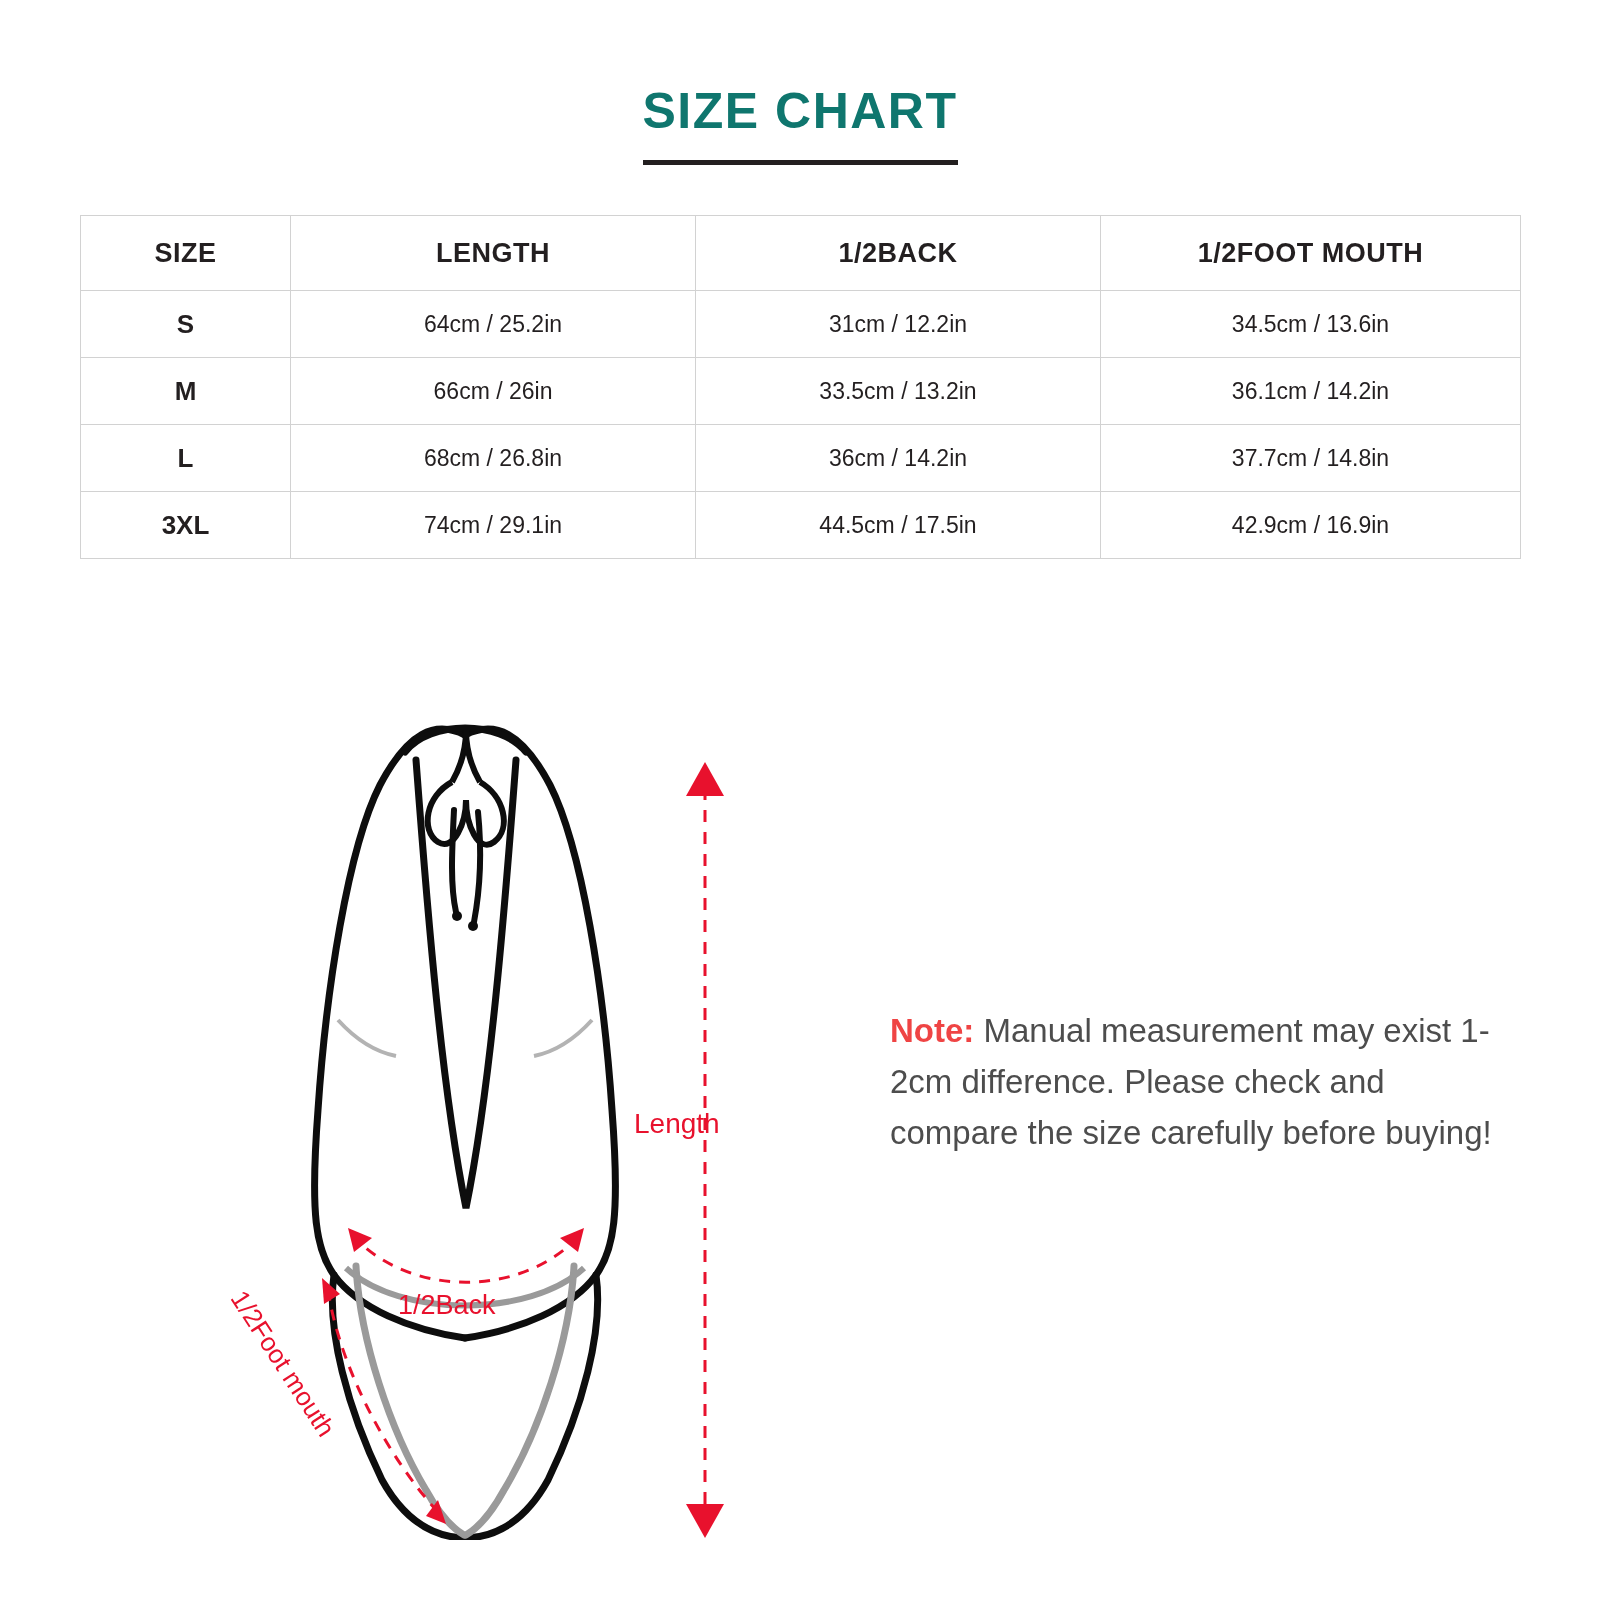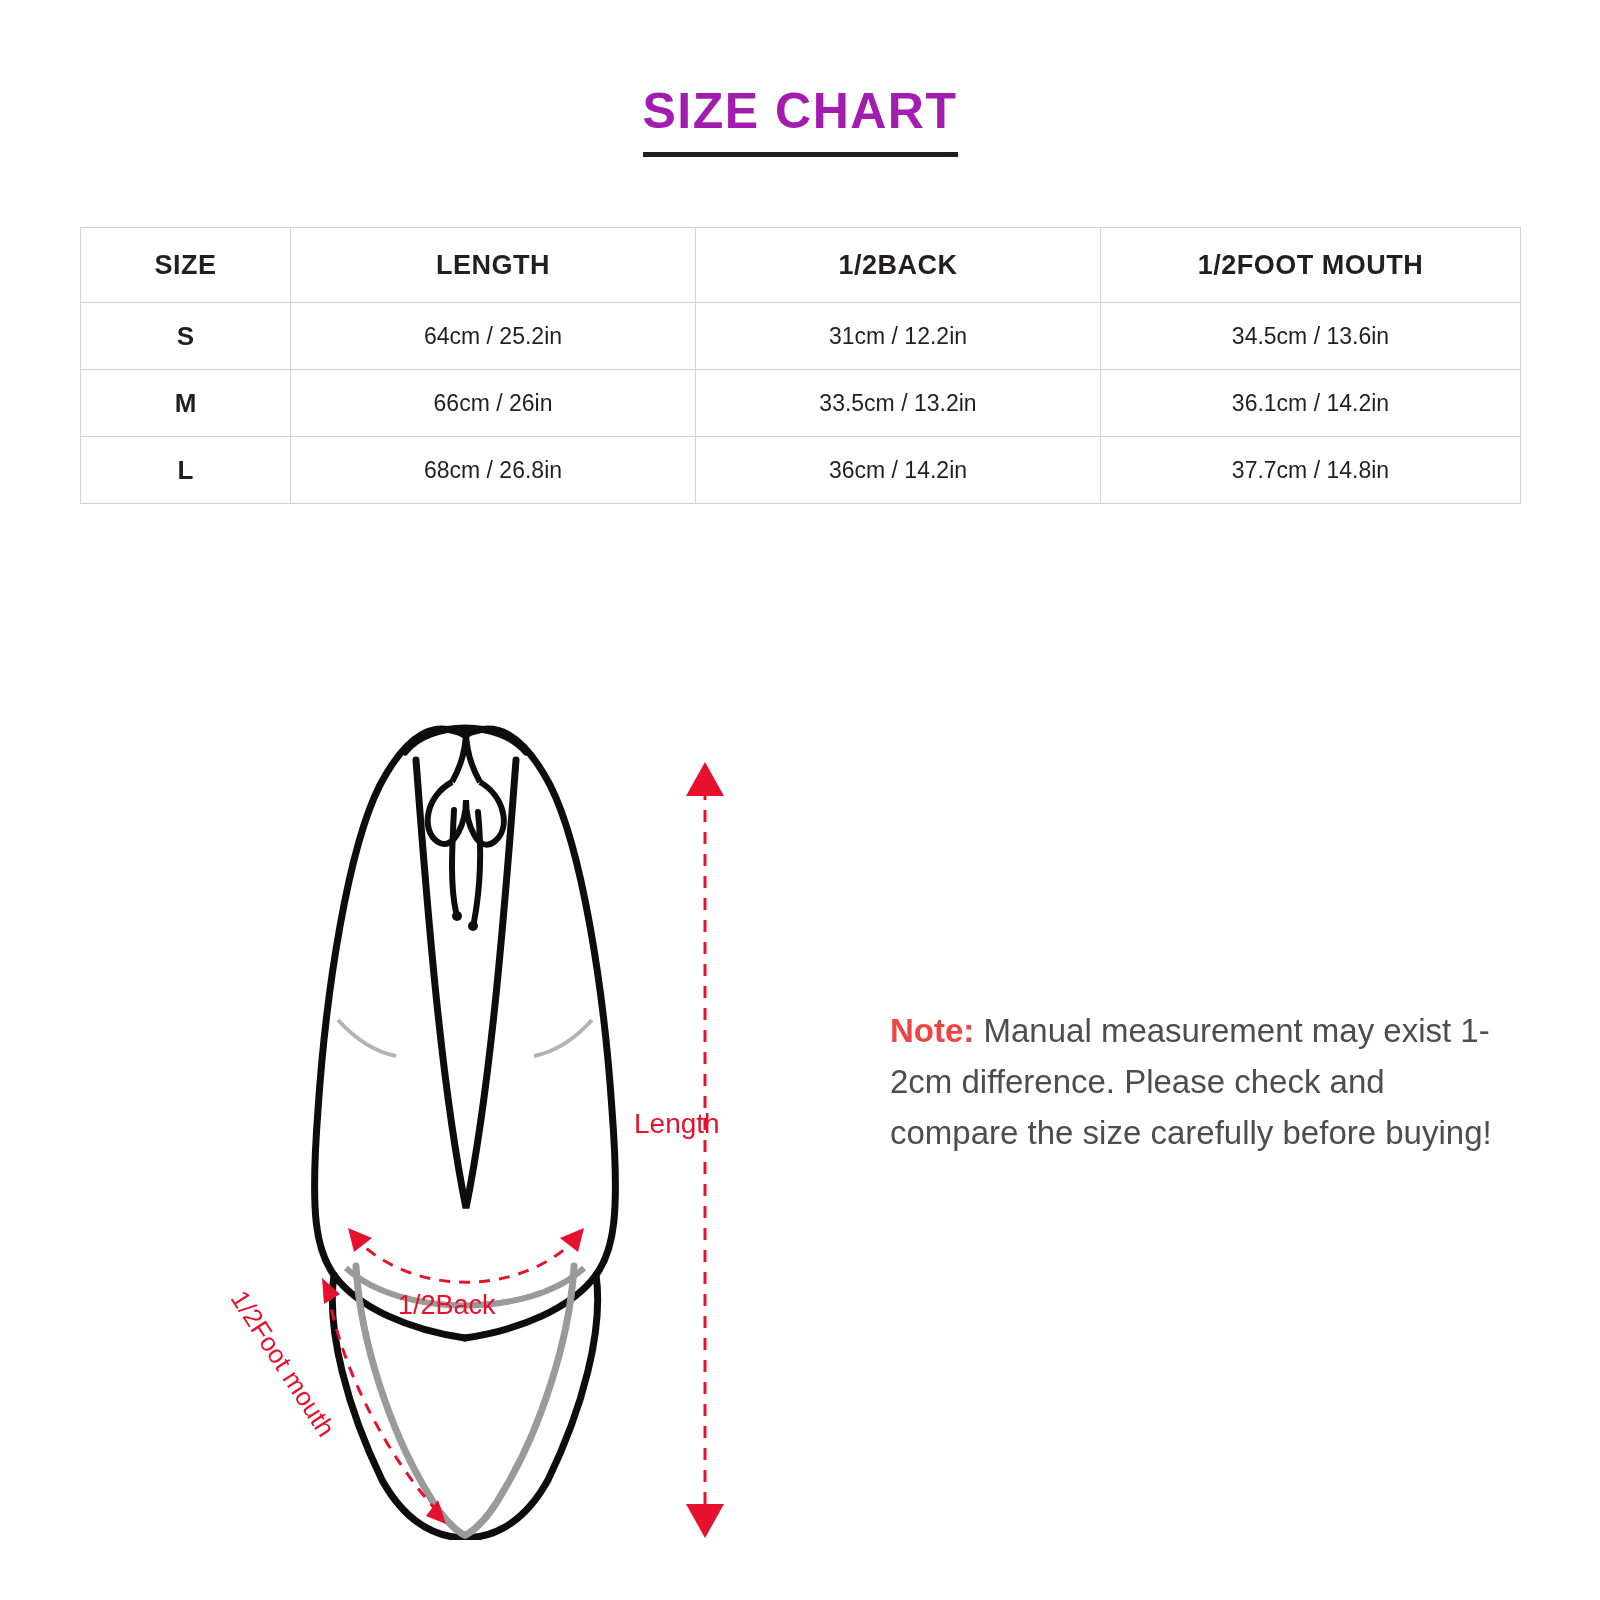--- a/index.html
+++ b/index.html
@@ -22,37 +22,36 @@
     top: 82px;
     left: 0;
     width: 1600px;
     text-align: center;
   }
   .title {
     display: inline-block;
     font-size: 50px;
     font-weight: bold;
     letter-spacing: 1.5px;
-    color: #a21caf;
-    padding-bottom: 12px;
+    color: #0f766e;
+    padding-bottom: 20px;
     border-bottom: 5px solid #231f20;
   }
 
   
   .table-wrap {
     position: absolute;
     top: 215px;
     left: 80px;
     width: 1440px;
   }
   table.size-table {
     width: 100%;
     border-collapse: collapse;
     table-layout: fixed;
-    margin-top: 12px;
   }
   table.size-table th,
   table.size-table td {
     border: 1px solid #d2d2d2;
     text-align: center;
     color: #231f20;
   }
   table.size-table th {
     font-size: 27px;
     font-weight: bold;
@@ -169,20 +168,26 @@
         <td>66cm / 26in</td>
         <td>33.5cm / 13.2in</td>
         <td>36.1cm / 14.2in</td>
       </tr>
       <tr>
         <td class="size-cell">L</td>
         <td>68cm / 26.8in</td>
         <td>36cm / 14.2in</td>
         <td>37.7cm / 14.8in</td>
       </tr>
+      <tr>
+        <td class="size-cell">3XL</td>
+        <td>74cm / 29.1in</td>
+        <td>44.5cm / 17.5in</td>
+        <td>42.9cm / 16.9in</td>
+      </tr>
     </tbody>
   </table>
 </div>
 
 <div class="illus">
   <svg width="560" height="850" viewBox="0 0 560 850">
 
     <path d="M235,45 C205,30 178,42 150,95 C118,158 96,300 88,420 C80,525 86,560 104,585
              C128,618 180,640 235,648" fill="none" stroke="#0d0d0d" stroke-width="7" stroke-linecap="round"></path>
     <path d="M235,45 C265,30 292,42 320,95 C352,158 374,300 382,420 C390,525 384,560 366,585

